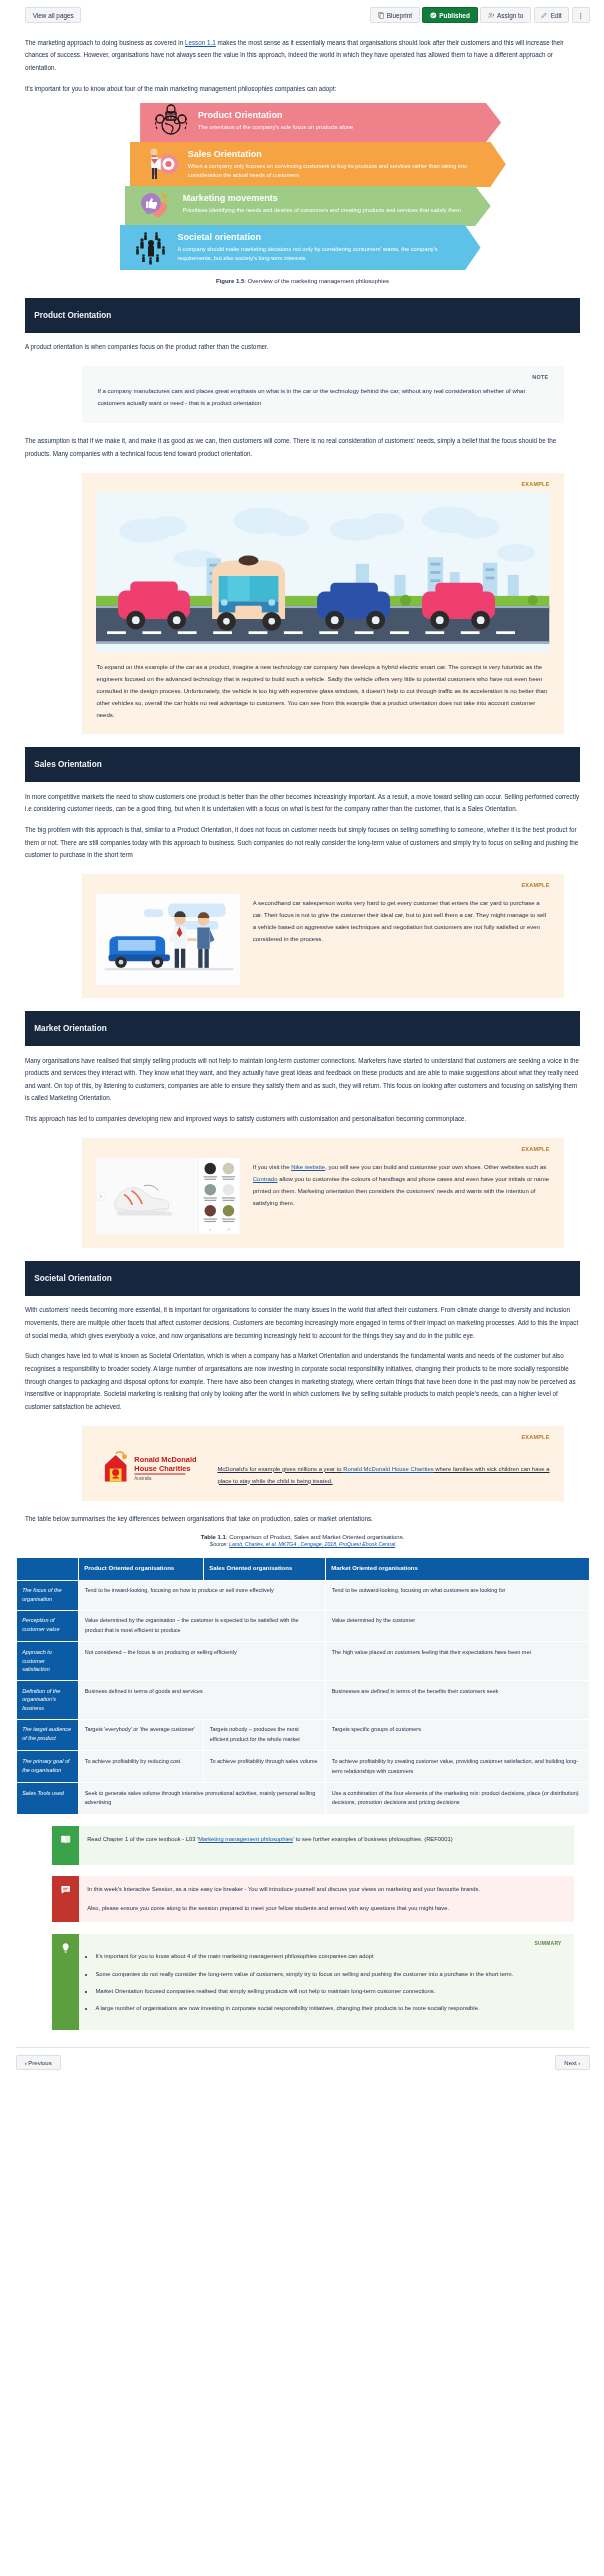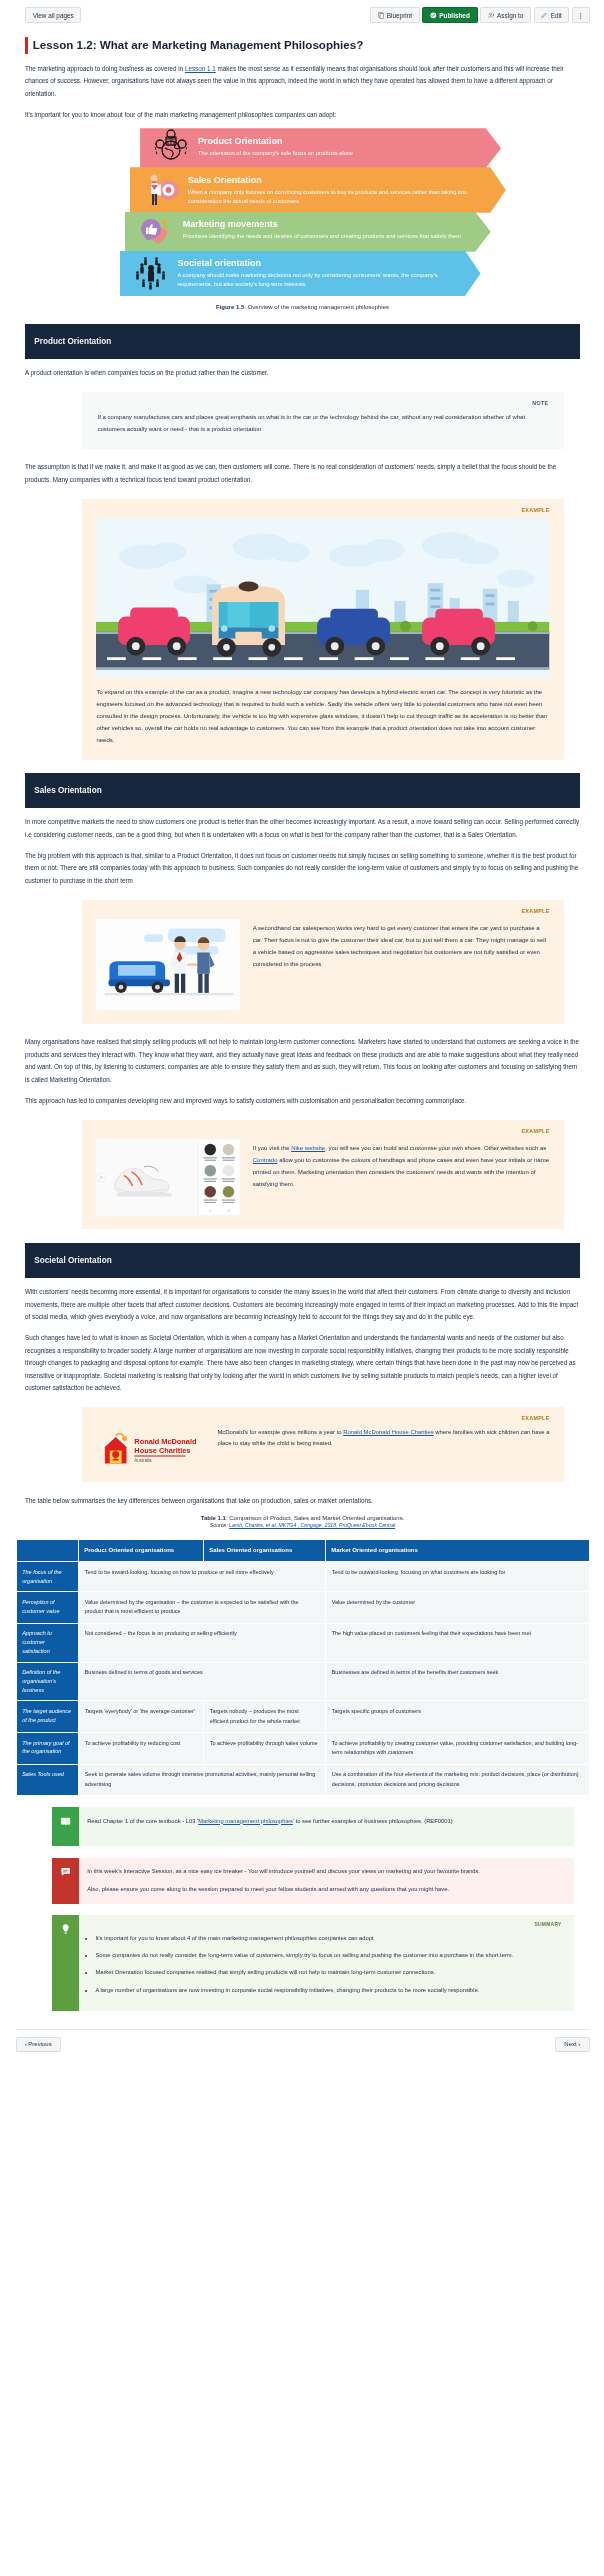--- a/index.html
+++ b/index.html
@@ -118,21 +118,21 @@
                  font-weight:600; margin-bottom:2.1px; }
   .summary-inner ul { margin:3.1px 0 0 0; padding-left:8.2px; }
   .summary-inner li { font-size:5.8px; line-height:1.9; margin-bottom:6.2px; }
 
   
   .pager { display:flex; justify-content:space-between; margin:17.5px 15.5px 6.2px 15.5px;
            padding-top:7.2px; border-top:0.5px solid #e3e5e8; }
   .pg-btn { background:#f4f5f6; border:0.5px solid #dcdee0; border-radius:1.5px;
             padding:3.6px 8.2px; font-size:6px; color:#1f2a44; cursor:pointer; }
 
-  .mcd-row { display:flex; gap:3px; align-items:flex-start; }
+  .mcd-row { display:flex; gap:3px; align-items:flex-end;text-decoration:underline; }
   .mcd-logo { flex:0 0 118px; }
   .mcd-text { flex:1; font-size:5.9px; line-height:2.0; }
 </style>
 </head>
 <body>
 
 <div class="page">
 
   <div class="toolbar">
     <button class="btn">View all pages</button>
@@ -170,24 +170,20 @@
             <svg viewBox="0 0 16 16">
               <path d="M2 13.2l1-3.2L10.5 2.4l2.2 2.2L5.2 12.2z" fill="none" stroke="#4a5462" stroke-width="1.2" stroke-linejoin="round"></path>
             </svg>
           </span>
         <span>Edit</span>
       </button>
       <button class="btn kebab">⋮</button>
     </div>
   </div>
 
-  <div class="lesson-head">
-    <div class="lesson-bar"></div>
-    <div class="lesson-title">Lesson 1.2: What are Marketing Management Philosophies?</div>
-  </div>
 
   <div class="body-text">
     <p><span>The marketing approach to doing business as covered in </span><a class="link" href="#">Lesson 1.1</a><span> makes the most sense as it essentially means that organisations should look after their customers and this will increase their chances of success. However, organisations have not always seen the value in this approach, indeed the world in which they have operated has allowed them to have a different approach or orientation.</span></p>
     <p>It's important for you to know about four of the main marketing management philosophies companies can adopt:</p>
   </div>
 
   <div class="infographic">
 
     <div class="arrow-row">
       <div class="arrow a1">
@@ -467,20 +463,21 @@
             <path d="M237 74l10 22-9 5z" fill="#4a6f9c"></path>
           </g>
           <path d="M190 92h20v6h-20z" fill="#f3c9a4"></path>
           <rect x="18" y="154" width="268" height="5" fill="#dfe5ea"></rect>
         </svg>
       </div>
       <div class="txt-col">A secondhand car salesperson works very hard to get every customer that enters the car yard to purchase a car. Their focus is not to give the customer their ideal car, but to just sell them a car. They might manage to sell a vehicle based on aggressive sales techniques and negotiation but customers are not fully satisfied or even considered in the process.</div>
     </div>
   </div>
 
+  <div class="section-bar">Market Orientation</div>
   <div class="body-text">
     <p>Many organisations have realised that simply selling products will not help to maintain long-term customer connections. Marketers have started to understand that customers are seeking a voice in the products and services they interact with. They know what they want, and they actually have great ideas and feedback on these products and are able to make suggestions about what they really need and want. On top of this, by listening to customers, companies are able to ensure they satisfy them and as such, they will return. This focus on looking after customers and focusing on satisfying them is called Marketing Orientation.</p>
     <p>This approach has led to companies developing new and improved ways to satisfy customers with customisation and personalisation becoming commonplace.</p>
   </div>
 
   <div class="example-wide">
     <div class="tag" style="text-align:right;font-size:5.4px;letter-spacing:0.3px;font-weight:600;color:#b5791b;margin-bottom:5.2px;">EXAMPLE</div>
     <div class="example-split">
       <div class="img-col">
         <svg class="scene" viewBox="0 0 300 160" preserveAspectRatio="none">

